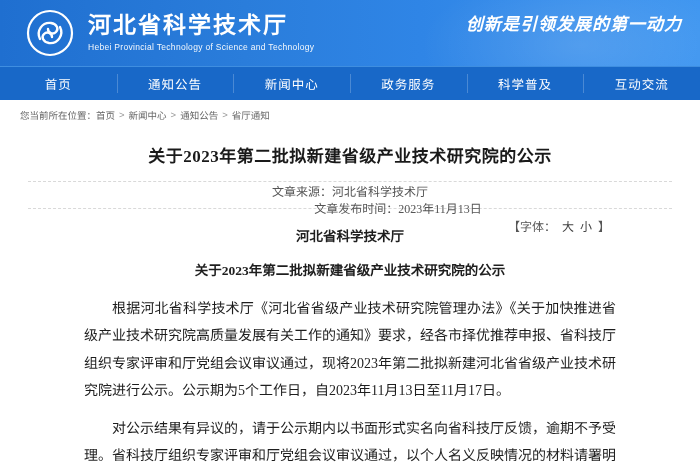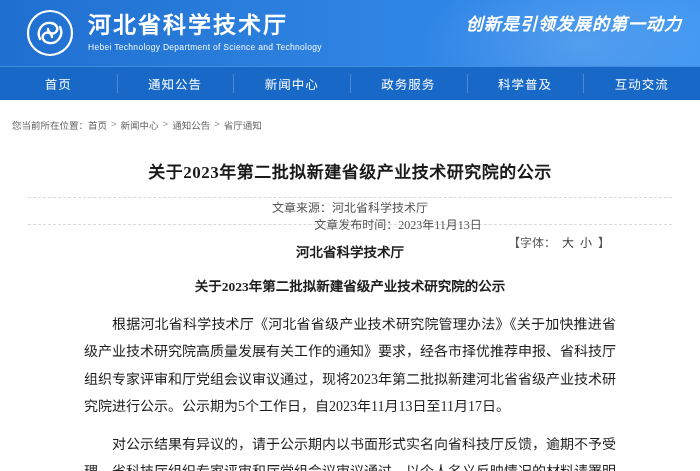--- a/index.html
+++ b/index.html
@@ -89,25 +89,26 @@
     position: absolute;
     left: 0; top: 7px; bottom: 7px;
     width: 1px;
     background: rgba(255,255,255,0.22);
   }
 
   
   .crumb {
     height: 26px;
     display: flex;
-    padding-left: 12px;
+    align-items: center;
+    padding-left: 20px;
     font-size: 9.5px;
     color: #666;
     border-bottom: 1px solid #ffffff;
-    margin-top: 18px;
+    margin-top: 2px;
   }
   .crumb a { color: #666; text-decoration: none; }
   .crumb .sep { margin: 0 4px; color: #999; }
 
   
   .content {
     margin: 0 28px;
     padding-top: 4px;
   }
   .doc-title {
@@ -169,21 +170,21 @@
   <div class="banner">
     <div class="logo-mark">
       <svg width="48" height="48" viewBox="0 0 48 48" aria-hidden="true">
         <circle cx="24" cy="24" r="22" fill="none" stroke="#ffffff" stroke-width="2.2"></circle>
         <path d="M14 30 C10 22, 16 13, 25 14 C31 15, 33 20, 30 23 C27 26, 22 24, 22 20" fill="none" stroke="#ffffff" stroke-width="2.4" stroke-linecap="round"></path>
         <path d="M34 18 C38 26, 32 35, 23 34 C17 33, 15 28, 18 25 C21 22, 26 24, 26 28" fill="none" stroke="#ffffff" stroke-width="2.4" stroke-linecap="round"></path>
       </svg>
     </div>
     <div class="logo-text">
       <div class="logo-cn">河北省科学技术厅</div>
-      <div class="logo-en">Hebei Technology Department of Science and Technology</div>
+      <div class="logo-en">Hebei Provincial Technology of Science and Technology</div>
     </div>
     <div class="banner-slogan">创新是引领发展的第一动力</div>
   </div>
 
   <div class="nav">
     <div class="nav-item">
         <span>首页</span>
       </div>
     <div class="nav-item">
         <span>通知公告</span>

